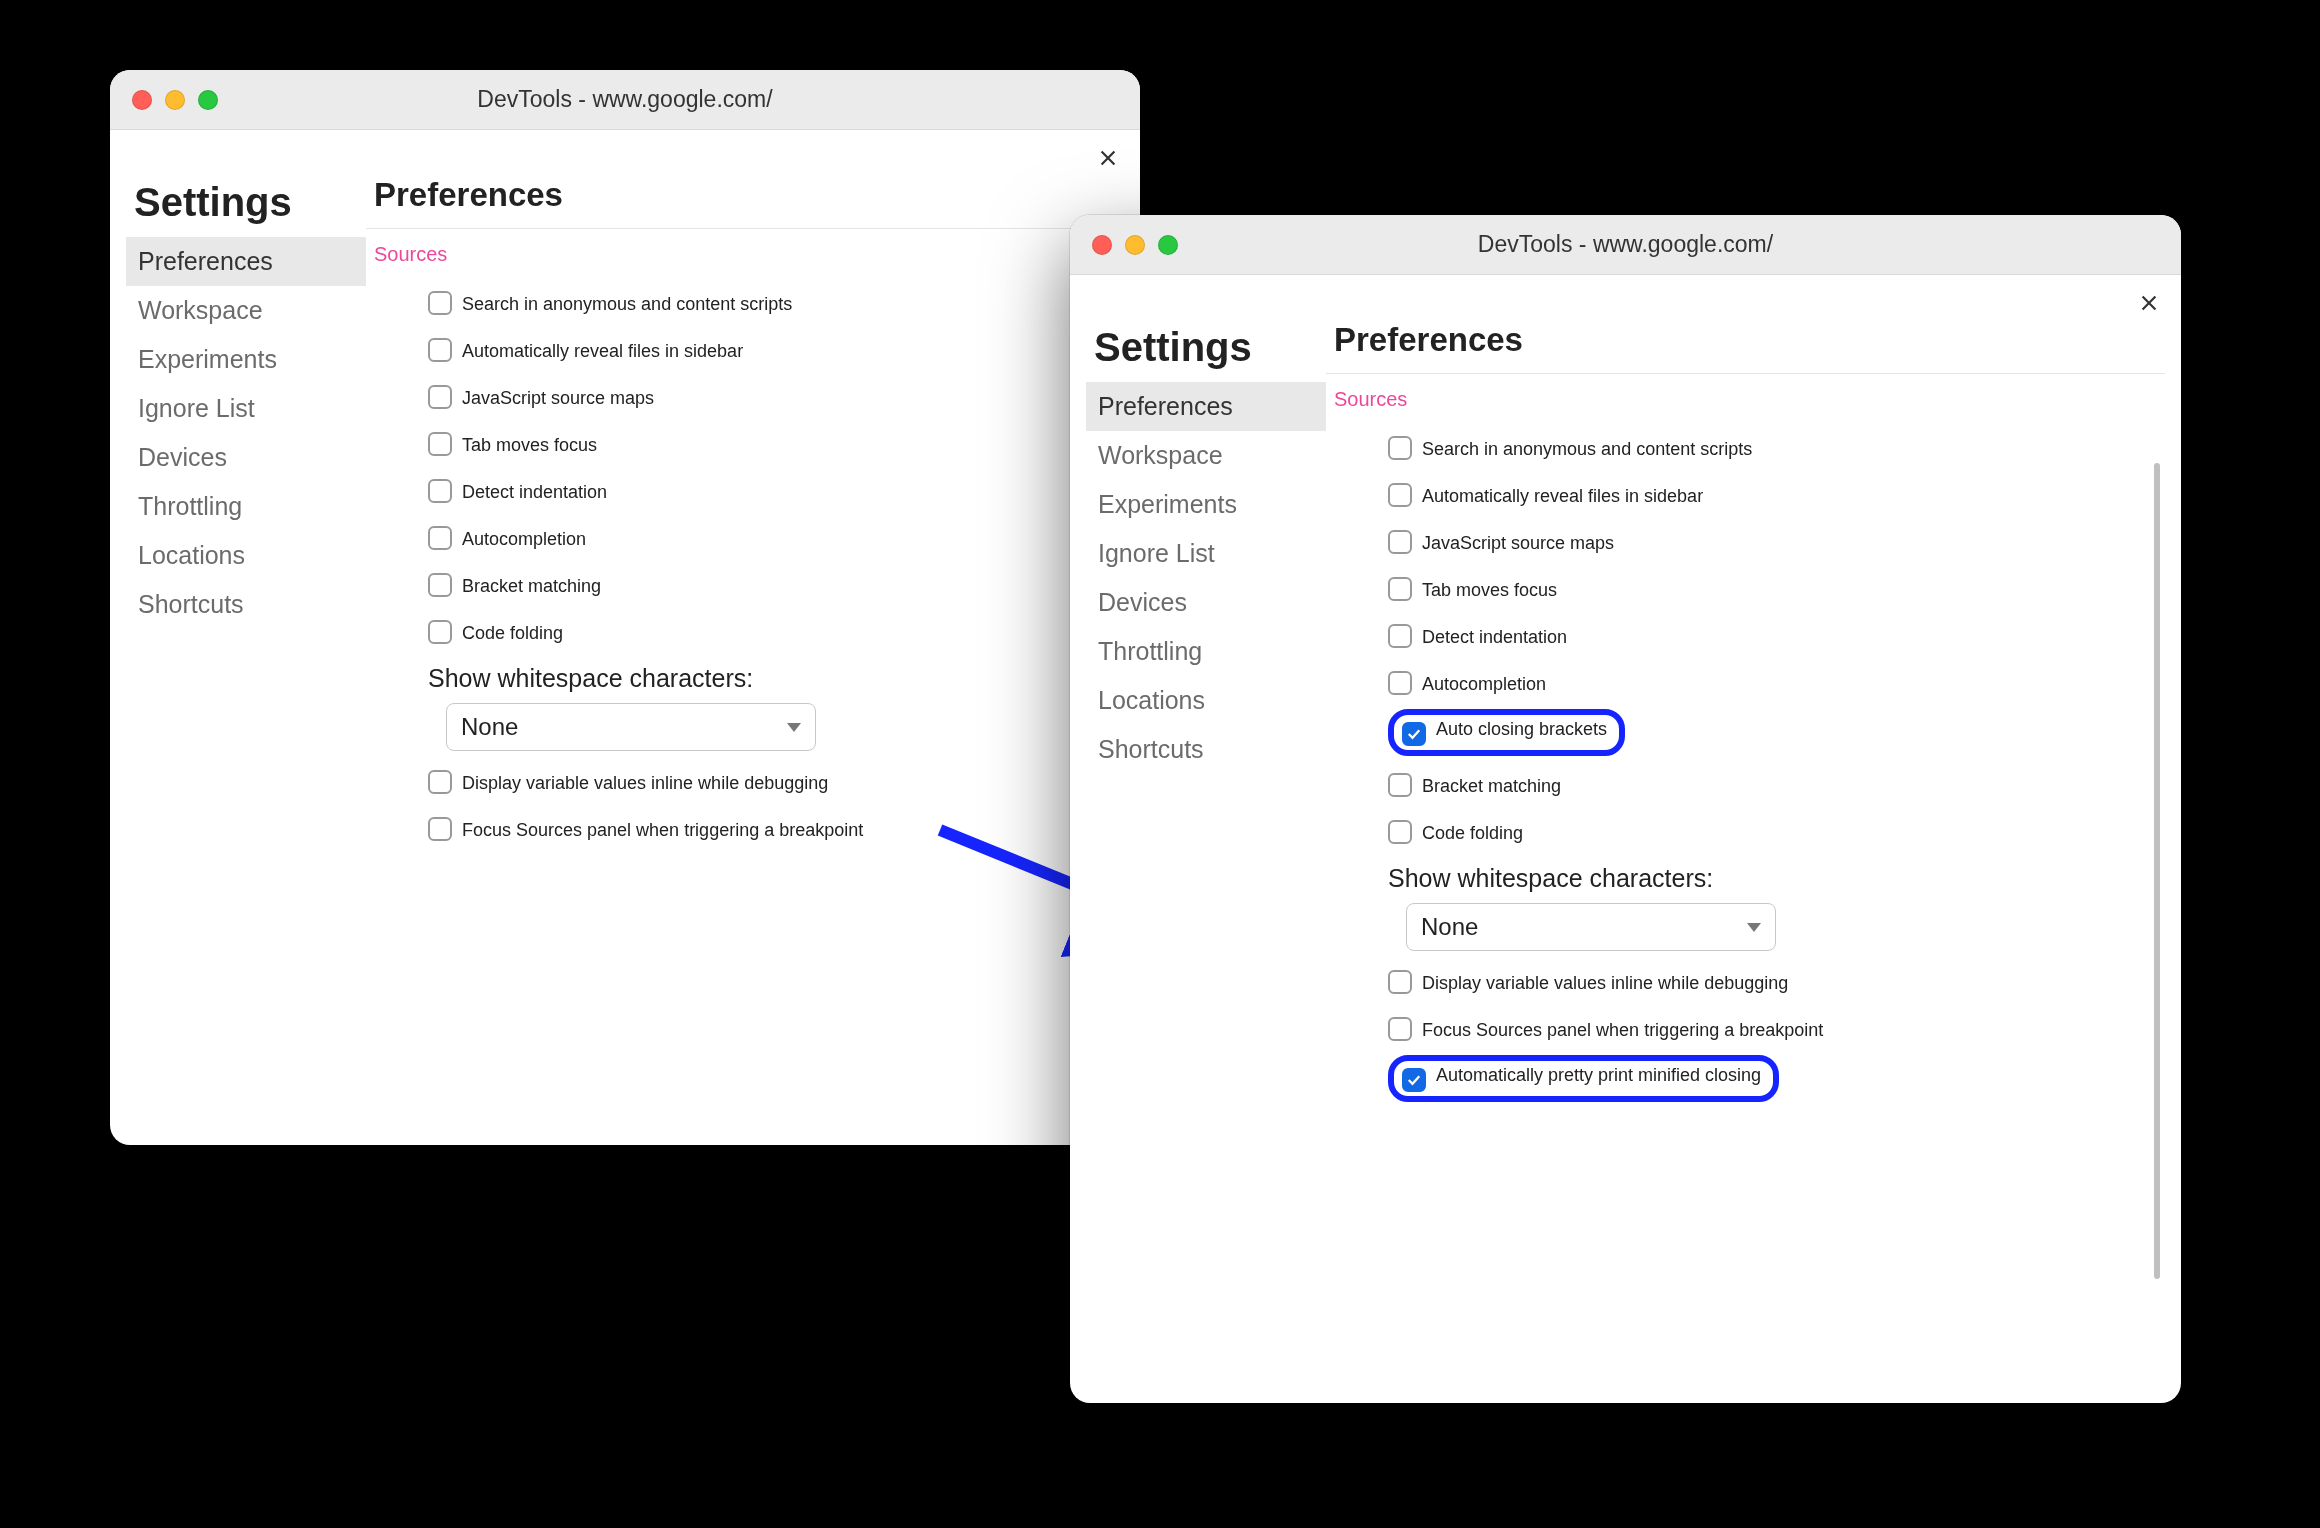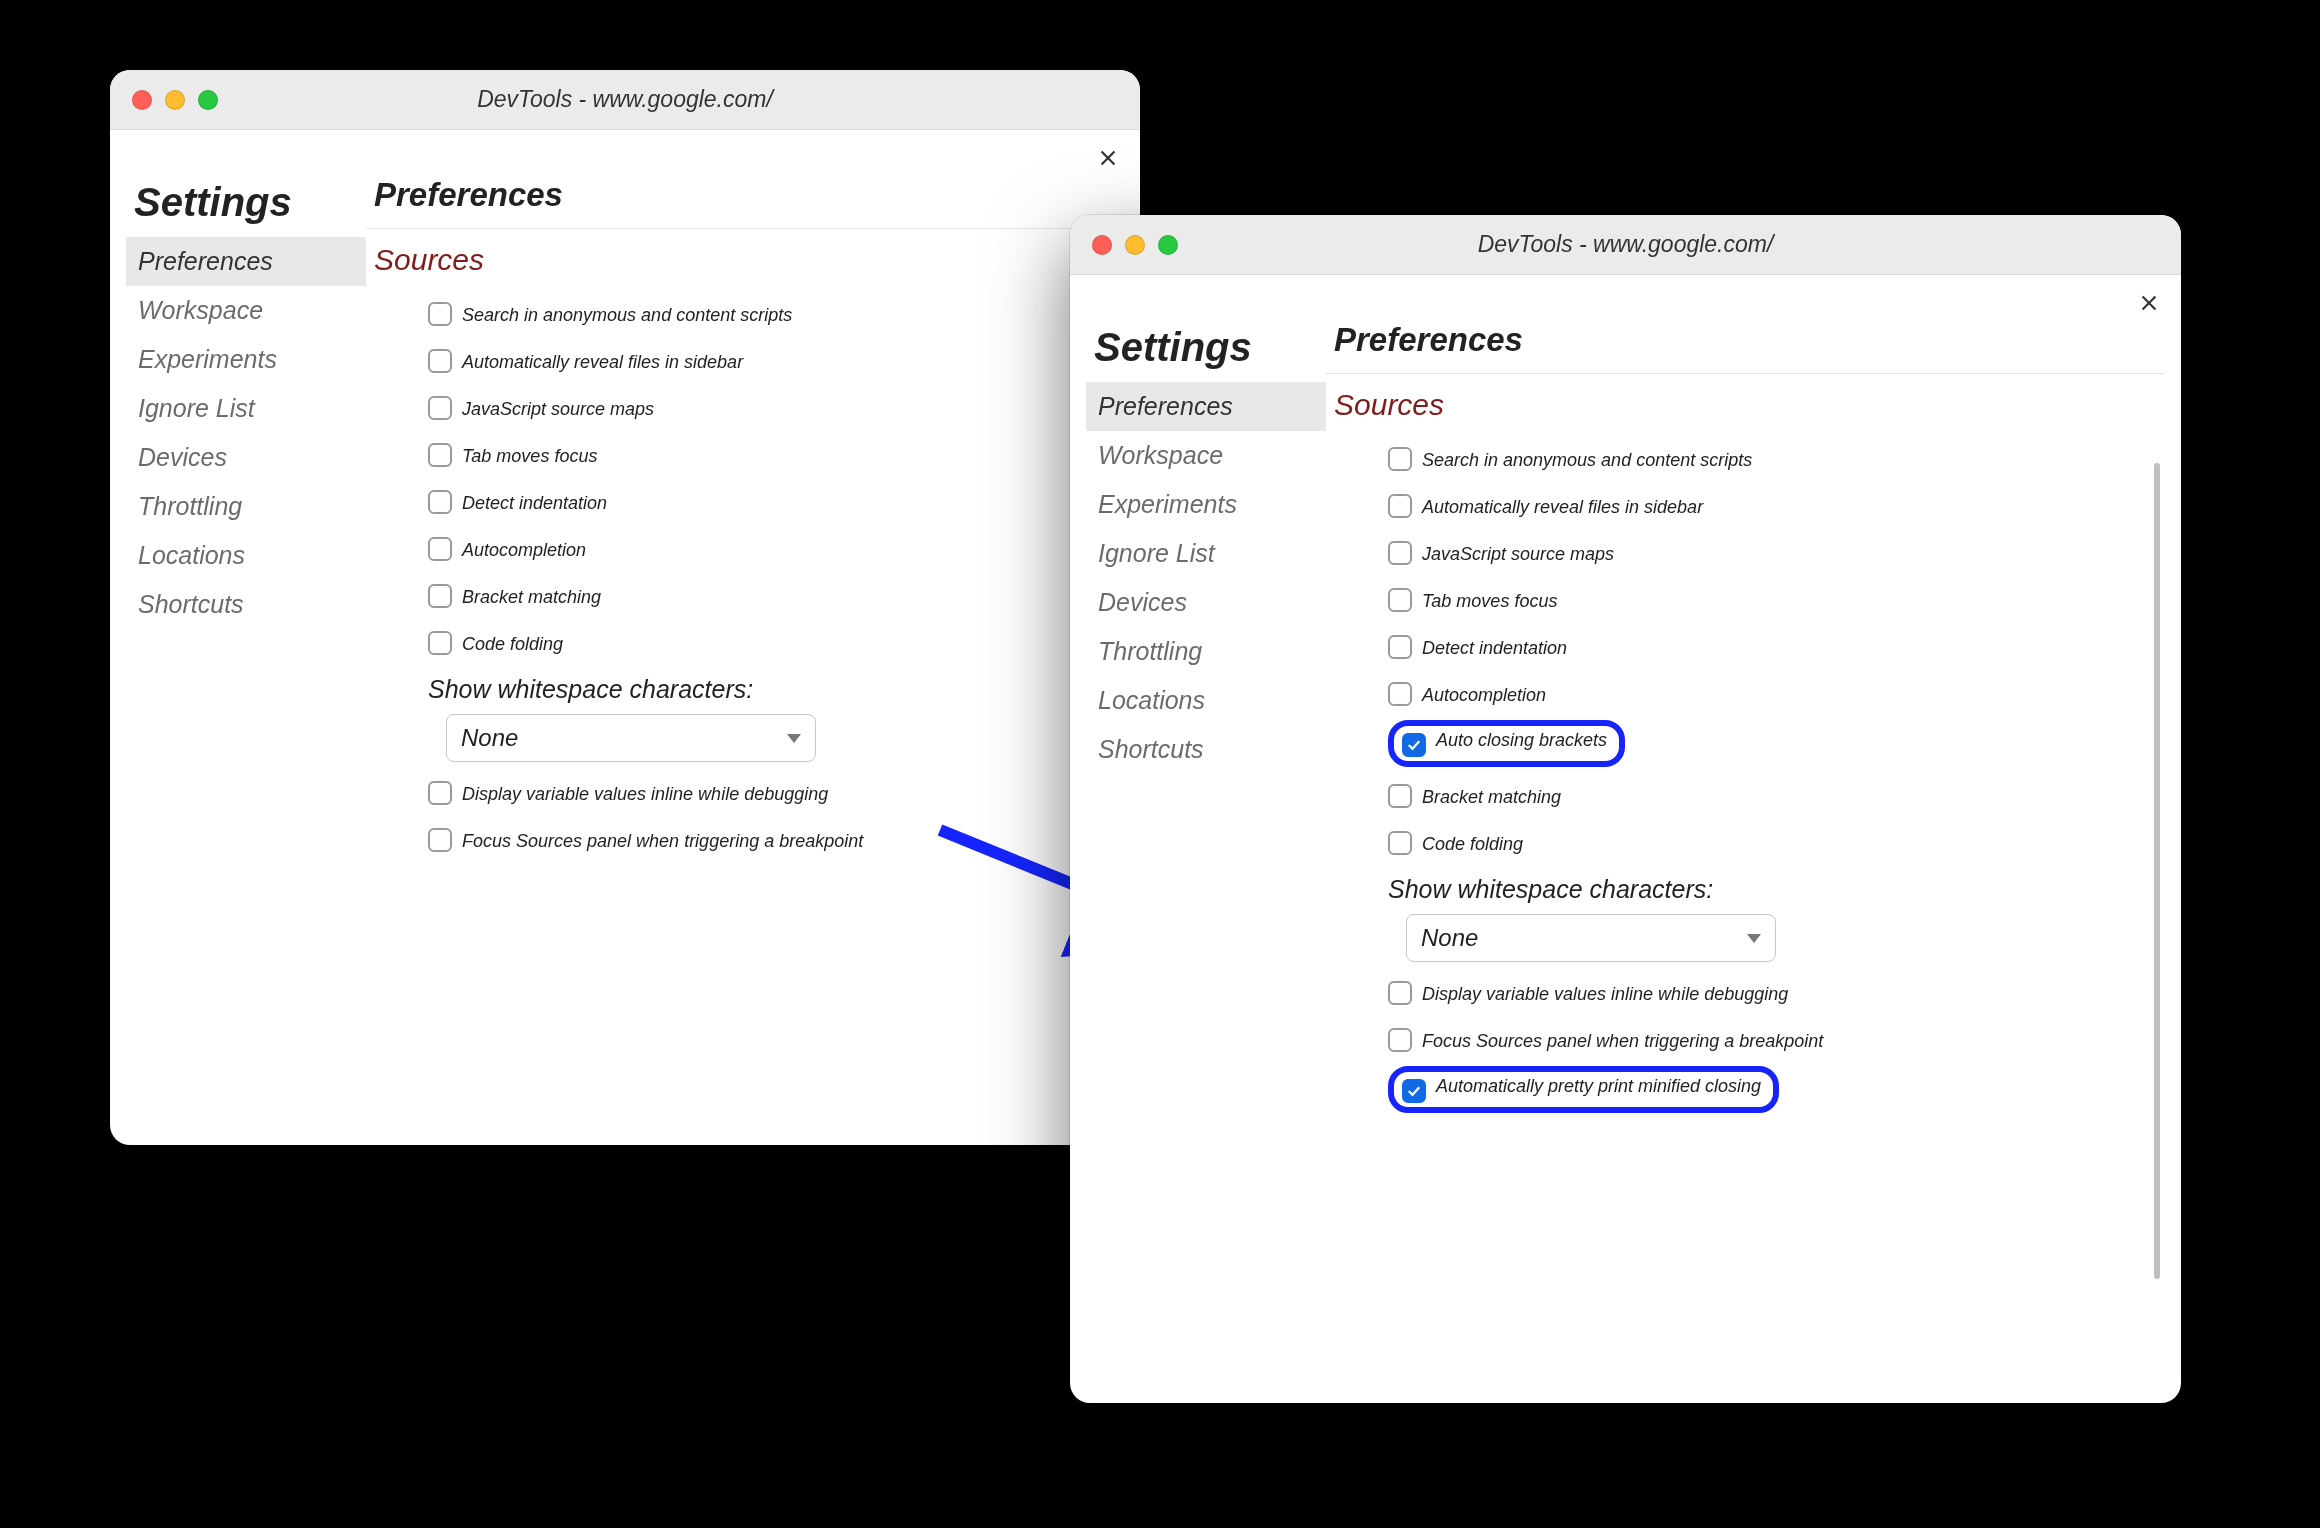--- a/index.html
+++ b/index.html
@@ -10,21 +10,20 @@
       font-family: -apple-system, BlinkMacSystemFont, "Segoe UI", Helvetica, Arial, sans-serif;
       width: 2320px;
       height: 1528px;
       position: relative;
     }
     .canvas {
       position: absolute;
       width: 1860px;
       height: 1528px;
       transform-origin: top left;
-      font-style: italic;
     }
     .window {
       position: absolute;
       background: #fff;
       border-radius: 20px;
       box-shadow: 0 30px 80px rgba(0,0,0,0.55), 0 0 0 1px rgba(0,0,0,0.1);
       overflow: hidden;
       display: flex;
       flex-direction: column;
     }
@@ -128,23 +127,23 @@
       position:relative;
     }
     .main-title {
       font-size: 33px;
       font-weight: 600;
       color:#222;
       padding: 0 8px 14px 8px;
       border-bottom: 1px solid #e5e5e5;
     }
     .section-title {
-      font-size: 30px;
+      font-size: 20px;
       font-weight: 500;
-      color:#7f1d1d;
+      color:#ec4899;
       padding: 14px 8px 8px 8px;
     }
     .options {
       padding: 4px 0 0 54px;
       overflow:auto;
       flex:1;
     }
     .opt {
       display:flex;
       align-items:flex-end;

